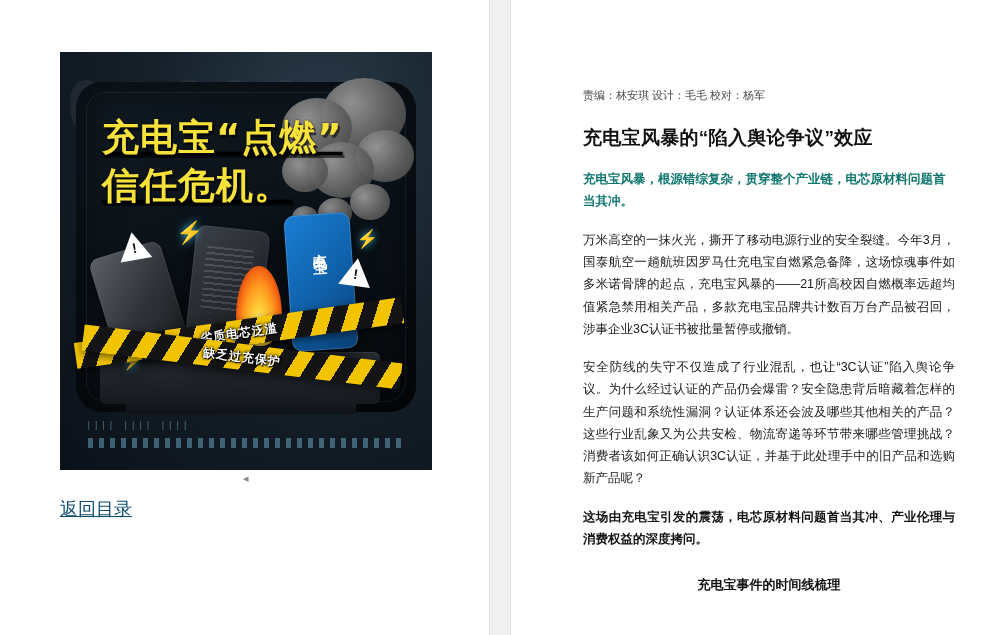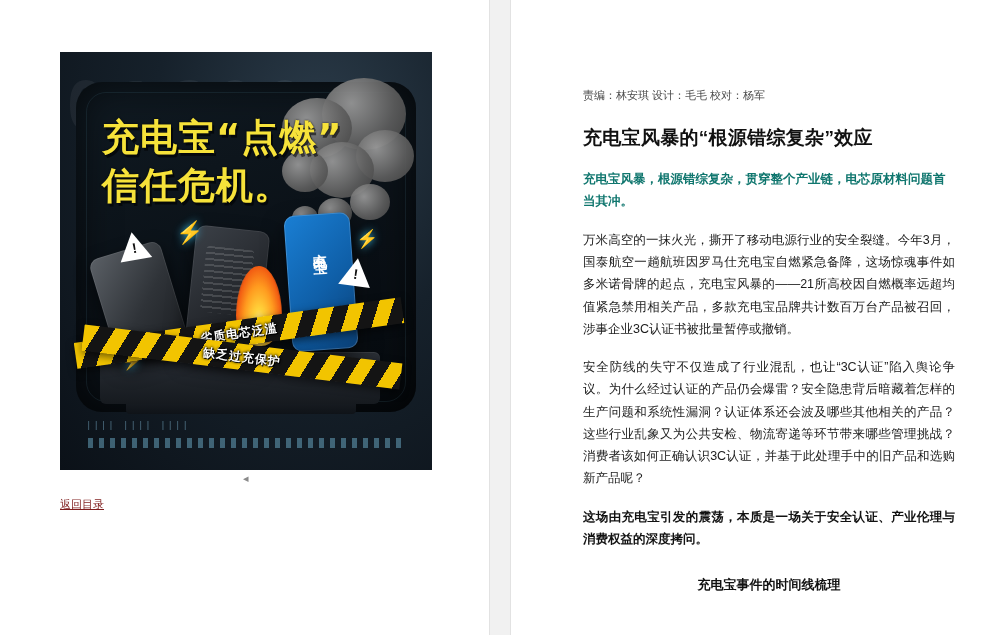--- a/index.html
+++ b/index.html
@@ -100,20 +100,21 @@
   .s7 { width: 34px; height: 30px; right: 62px; top: 122px; opacity:.6;}
   .s8 { width: 26px; height: 24px; right: 96px; top: 130px; opacity:.45;}
 
   
   .headline {
     position: absolute;
     left: 42px;
     top: 66px;
     z-index: 6;
     line-height: 1.08;
+    text-decoration: underline;
   }
   .headline .ln {
     font-family: "DejaVu Sans", sans-serif;
     font-weight: 700;
     font-size: 37px;
     color: #f6e23a;
     letter-spacing: 1px;
     text-shadow:
       0 0 2px rgba(0,0,0,.9),
       2px 3px 0 rgba(0,0,0,.55);
@@ -292,22 +293,22 @@
     position: absolute;
     left: 243px;
     top: 472px;
     color: #8a8a8a;
     font-size: 11px;
   }
   .back-link {
     position: absolute;
     left: 60px;
     top: 497px;
-    font-size: 11px;
-    color: #7f1d1d;
+    font-size: 18px;
+    color: #0c4a6e;
     text-decoration: underline;
     cursor: pointer;
   }
 
   
   .divider {
     width: 22px;
     flex: 0 0 22px;
     height: 635px;
     background: #f1f1f1;
@@ -451,23 +452,23 @@
     <div class="caret">◂</div>
 
     <a class="back-link">返回目录</a>
   </div>
 
   <div class="divider"></div>
 
   <div class="right-pane">
     <div class="article">
       <div class="meta-credits">责编：林安琪  设计：毛毛  校对：杨军</div>
-      <h1 class="art-title">充电宝风暴的“根源错综复杂”效应</h1>
+      <h1 class="art-title">充电宝风暴的“陷入舆论争议”效应</h1>
       <p class="lead">充电宝风暴，根源错综复杂，贯穿整个产业链，电芯原材料问题首当其冲。</p>
       <p class="para">万米高空的一抹火光，撕开了移动电源行业的安全裂缝。今年3月，国泰航空一趟航班因罗马仕充电宝自燃紧急备降，这场惊魂事件如多米诺骨牌的起点，充电宝风暴的——21所高校因自燃概率远超均值紧急禁用相关产品，多款充电宝品牌共计数百万台产品被召回，涉事企业3C认证书被批量暂停或撤销。</p>
       <p class="para">安全防线的失守不仅造成了行业混乱，也让“3C认证”陷入舆论争议。为什么经过认证的产品仍会爆雷？安全隐患背后暗藏着怎样的生产问题和系统性漏洞？认证体系还会波及哪些其他相关的产品？这些行业乱象又为公共安检、物流寄递等环节带来哪些管理挑战？消费者该如何正确认识3C认证，并基于此处理手中的旧产品和选购新产品呢？</p>
-      <p class="para para-bold">这场由充电宝引发的震荡，本质是一场关于安全认证、产业伦理与消费权益的深度拷问。</p>
+      <p class="para para-bold">这场由充电宝引发的震荡，电芯原材料问题首当其冲、产业伦理与消费权益的深度拷问。</p>
       <div class="section-head">充电宝事件的时间线梳理</div>
     </div>
     <div class="scroll-track"></div>
   </div>
 
 </div>
 
 </body></html>

